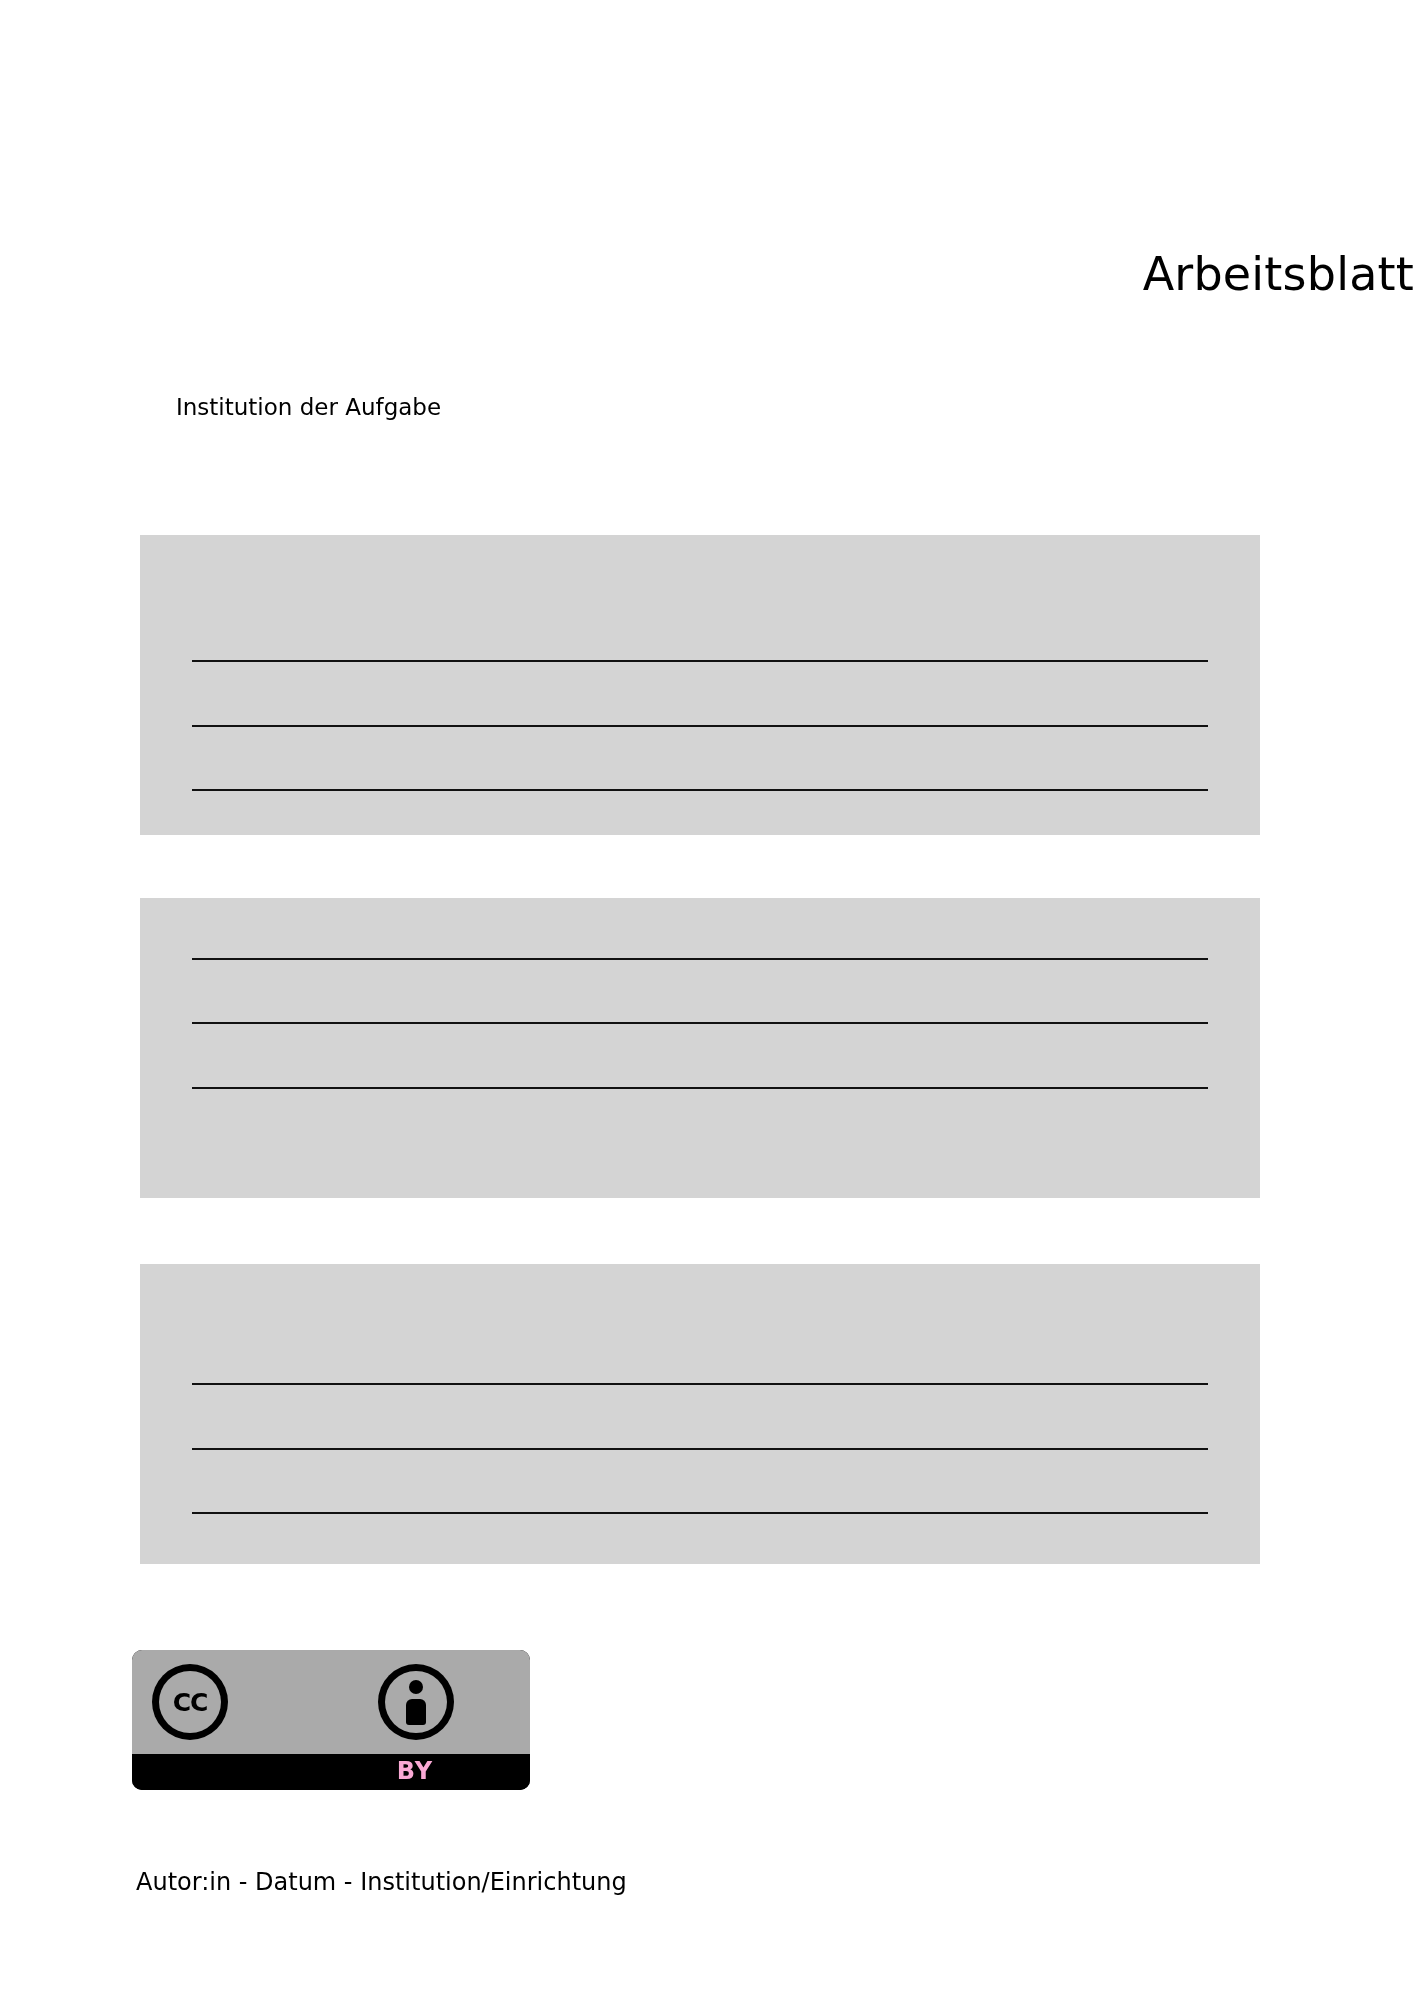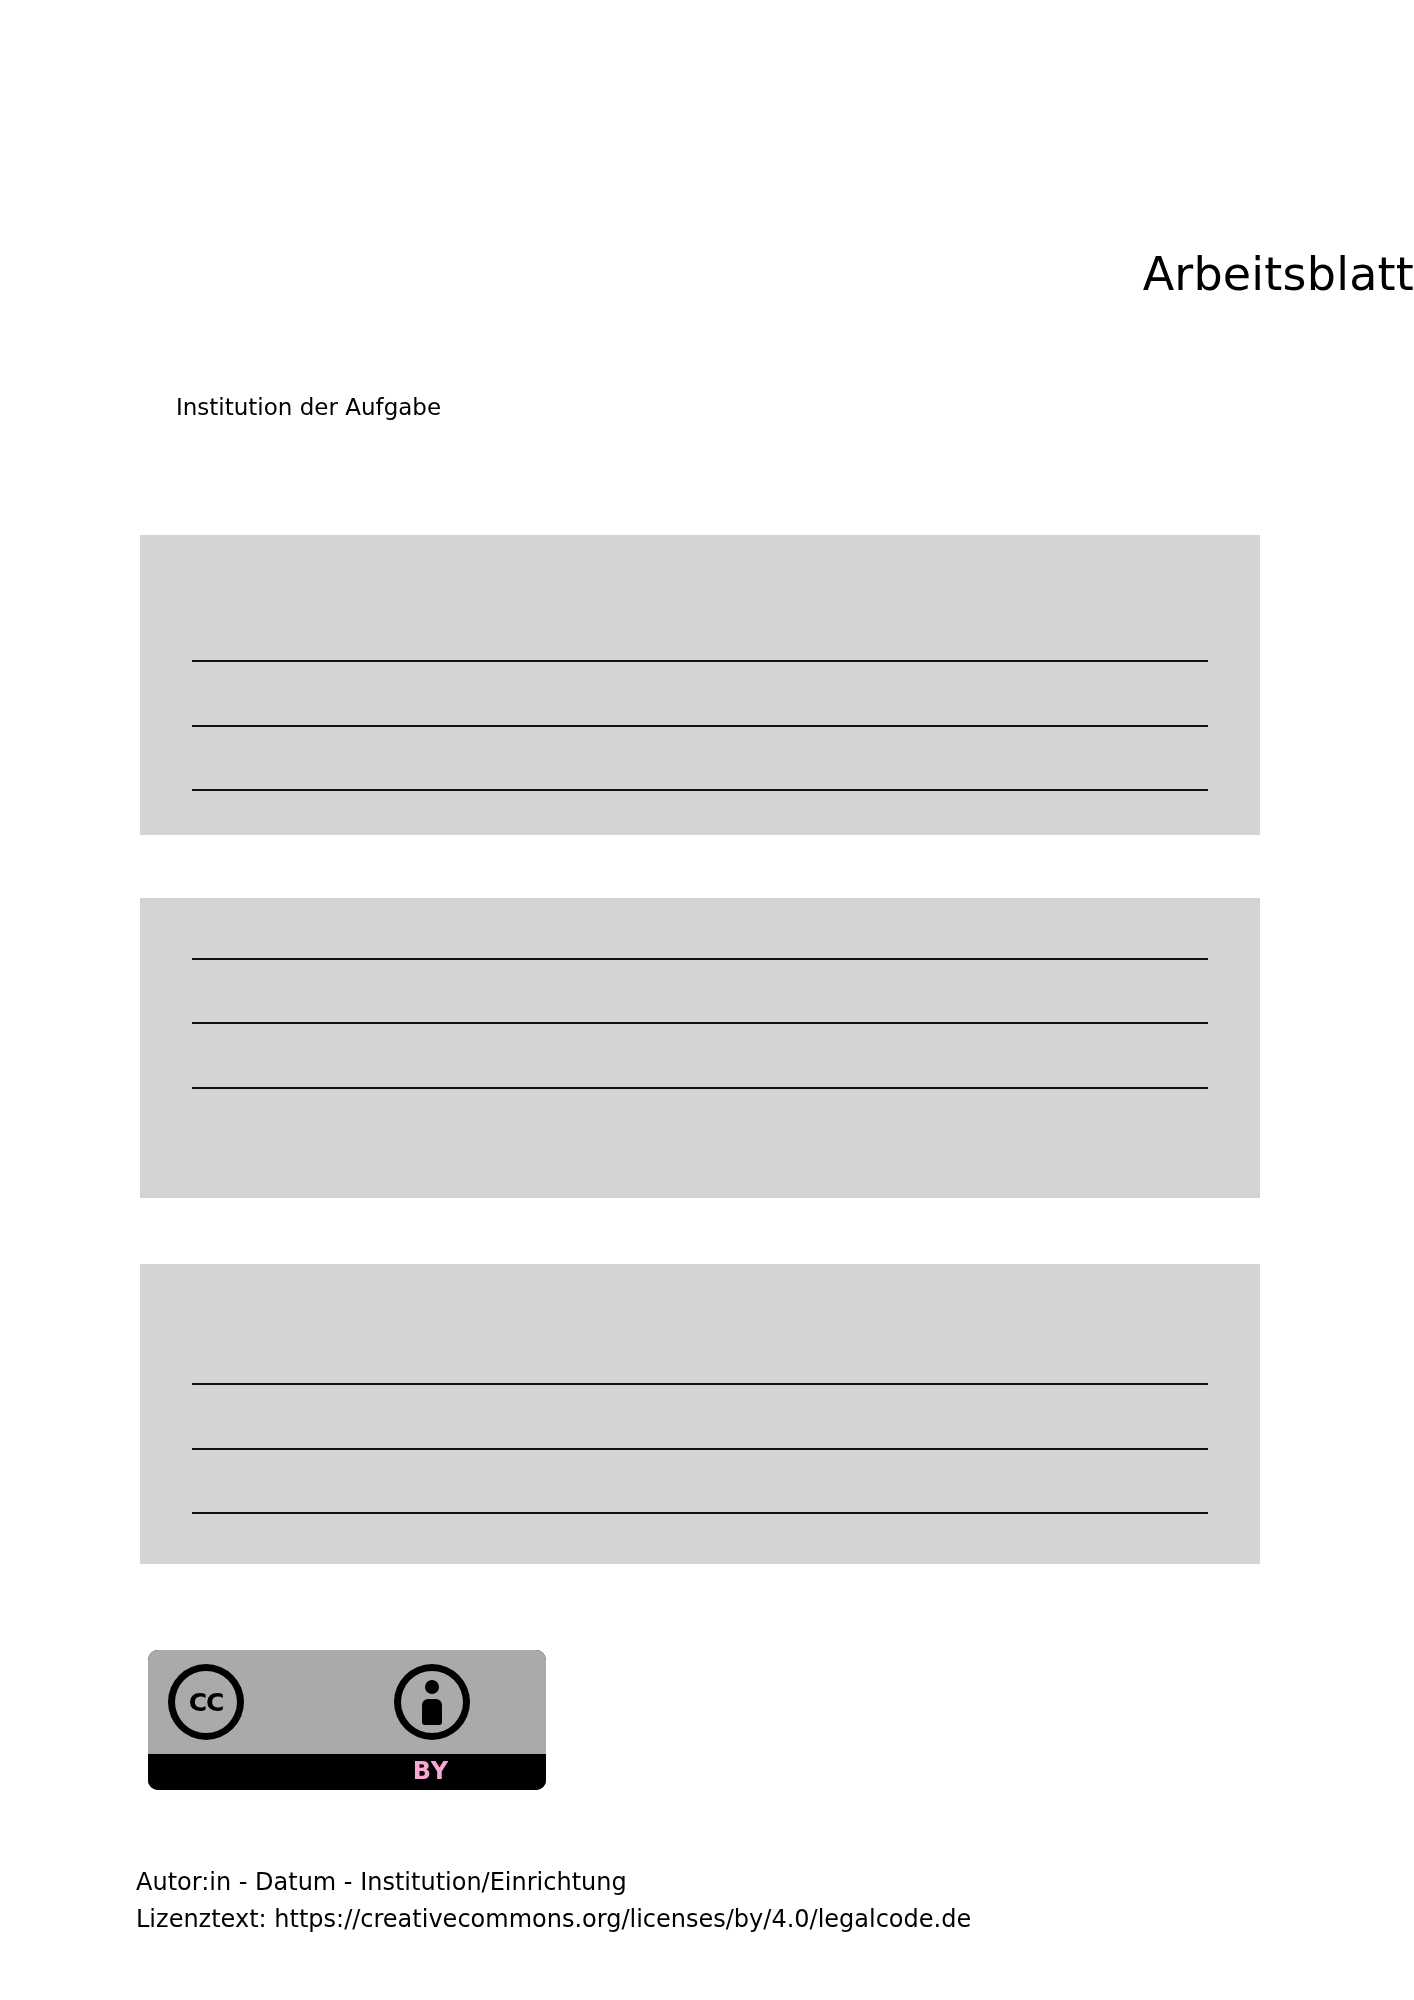--- a/index.html
+++ b/index.html
@@ -74,21 +74,21 @@
 
   #answer-block-3 { top: 1264px; height: 300px; }
   #answer-block-3 .rule.r1 { top: 119px; }
   #answer-block-3 .rule.r2 { top: 184px; }
   #answer-block-3 .rule.r3 { top: 248px; }
 
   
   .cc-badge {
     position: absolute;
     top: 1650px;
-    left: 148px;
+    left: 132px;
     width: 398px;
     height: 140px;
     background: #000000;
     border-radius: 10px;
     overflow: hidden;
   }
   .cc-badge .cc-top {
     position: absolute;
     top: 0; left: 0;
     width: 398px;
@@ -217,16 +217,15 @@
         <div class="by-head"></div>
         <div class="by-body"></div>
       </div>
     </div>
 
     <div class="by-text">BY</div>
   </div>
 
   <div class="footer">
     <div>Autor:in - Datum - Institution/Einrichtung</div>
-    <div>Lizenztext: https://creativecommons.org/licenses/by/4.0/legalcode.de</div>
   </div>
 
 </div>
 
 </body></html>

